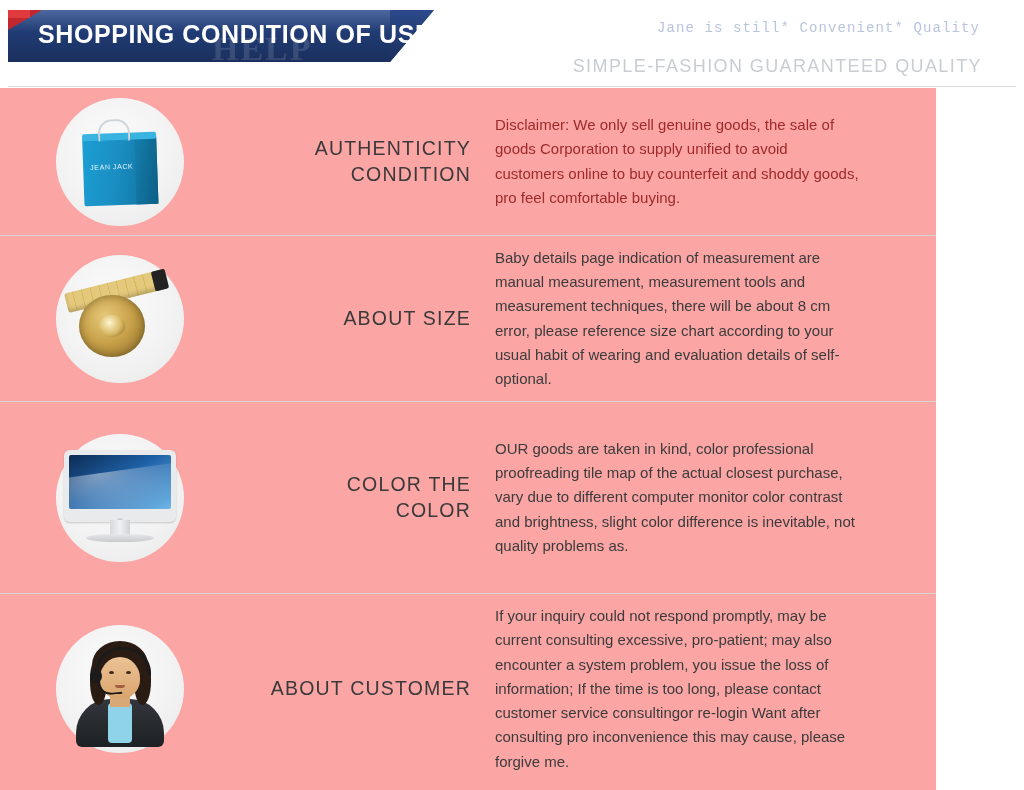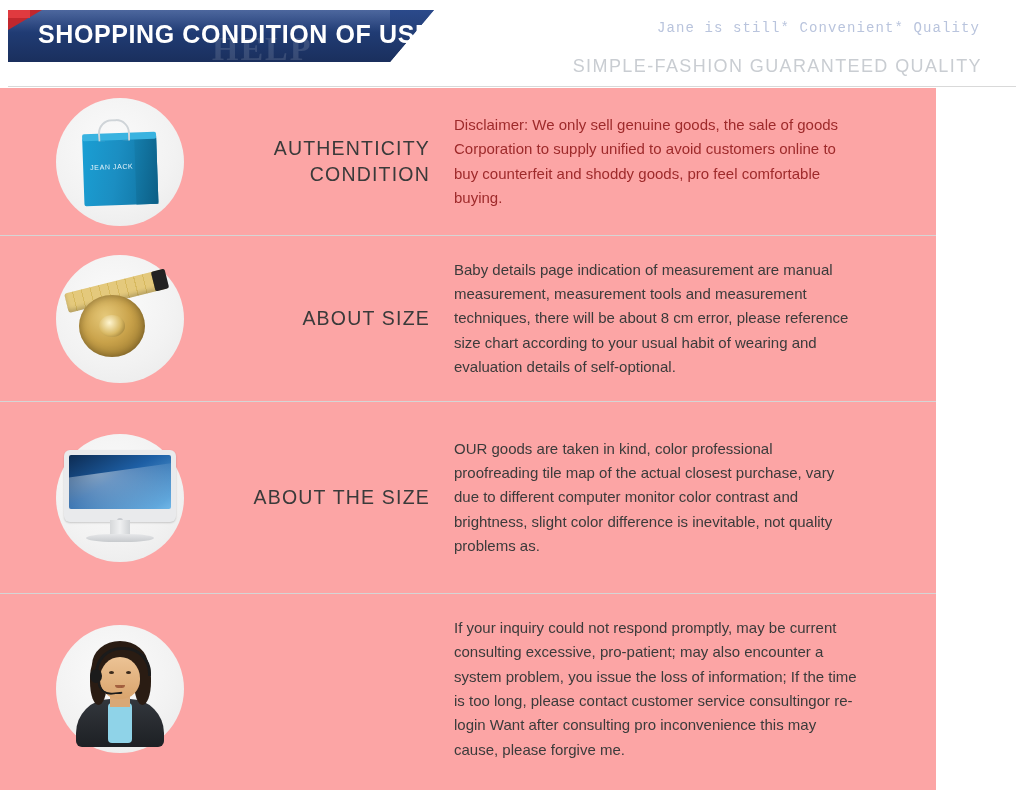--- a/index.html
+++ b/index.html
@@ -168,20 +168,21 @@
   .sec-title {
     width: 230px;
     flex: 0 0 230px;
     text-align: right;
     padding-right: 24px;
     box-sizing: border-box;
     font-size: 19.5px;
     letter-spacing: 1.2px;
     color: #3a3a3a;
     line-height: 1.32;
+    margin-left: 41px;
   }
   .sec-body {
     flex: 1 1 auto;
     font-size: 15px;
     line-height: 1.62;
     color: #3b3b3b;
     padding-right: 60px;
   }
   .sec-body.red { color: #9e2a2b; }
 
@@ -472,21 +473,21 @@
                   <div class="mon-wave"></div>
                 </div>
               <div class="mon-chin"><span class="mon-dot"></span></div>
             </div>
             <div class="mon-neck"></div>
             <div class="mon-base"></div>
           </div>
         </div>
       </div>
       <div class="sec-title">
-        <div>ABOUT THE SIZE</div>
+        <div>COLOR THE COLOR</div>
       </div>
       <div class="sec-body">OUR goods are taken in kind, color professional proofreading tile map of the actual closest purchase, vary due to different computer monitor color contrast and brightness, slight color difference is inevitable, not quality problems as.</div>
     </div>
 
     <div class="section s4">
       <div class="sec-icon">
         <div class="icon-circle">
           <div class="agent">
             <div class="ag-body"></div>
             <div class="ag-shirt"></div>
@@ -498,18 +499,19 @@
             <div class="ag-eye l"></div>
             <div class="ag-eye r"></div>
             <div class="ag-mouth"></div>
             <div class="ag-band"></div>
             <div class="ag-earpiece"></div>
             <div class="ag-mic"></div>
           </div>
         </div>
       </div>
       <div class="sec-title">
+        <div>ABOUT CUSTOMER</div>
       </div>
       <div class="sec-body">If your inquiry could not respond promptly, may be current consulting excessive, pro-patient; may also encounter a system problem, you issue the loss of information; If the time is too long, please contact customer service consultingor re-login Want after consulting pro inconvenience this may cause, please forgive me.</div>
     </div>
 
   </div>
 </div>
 
 </body></html>

